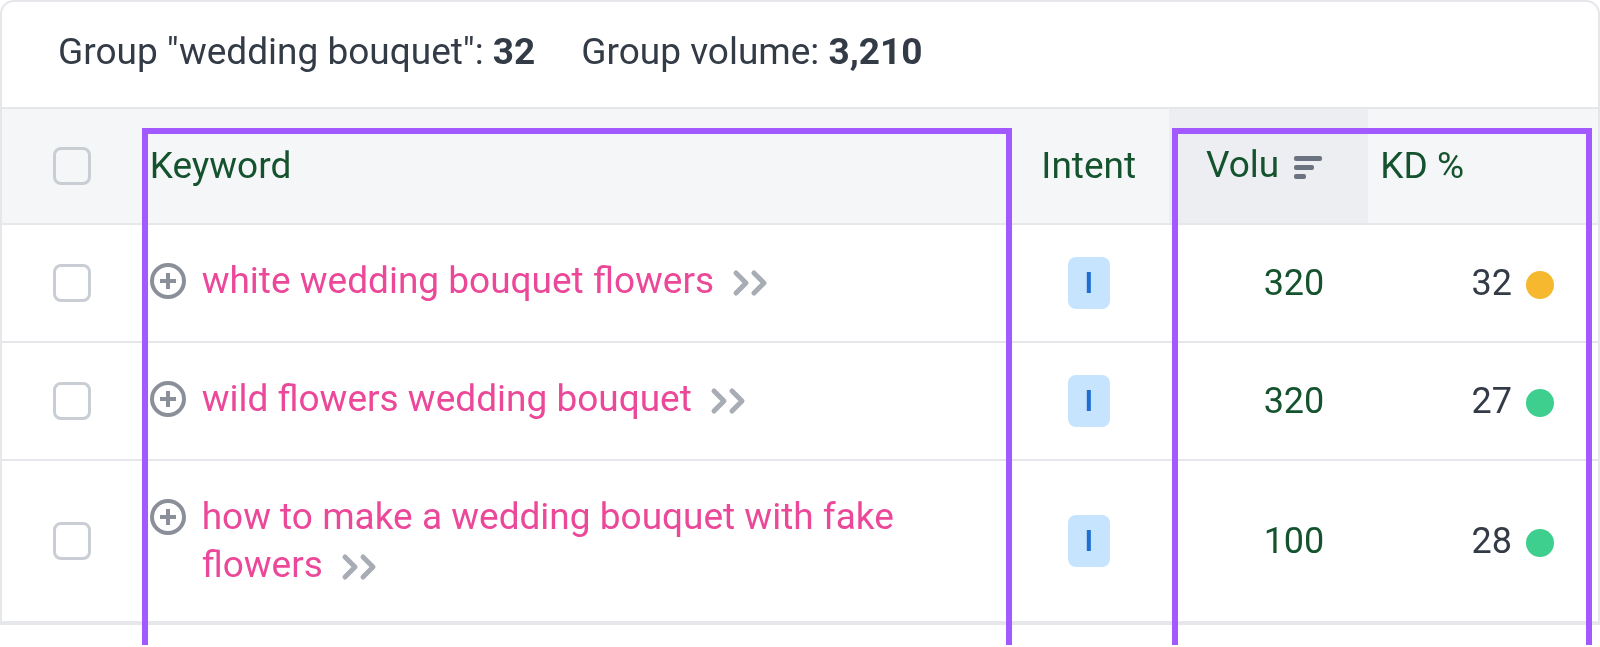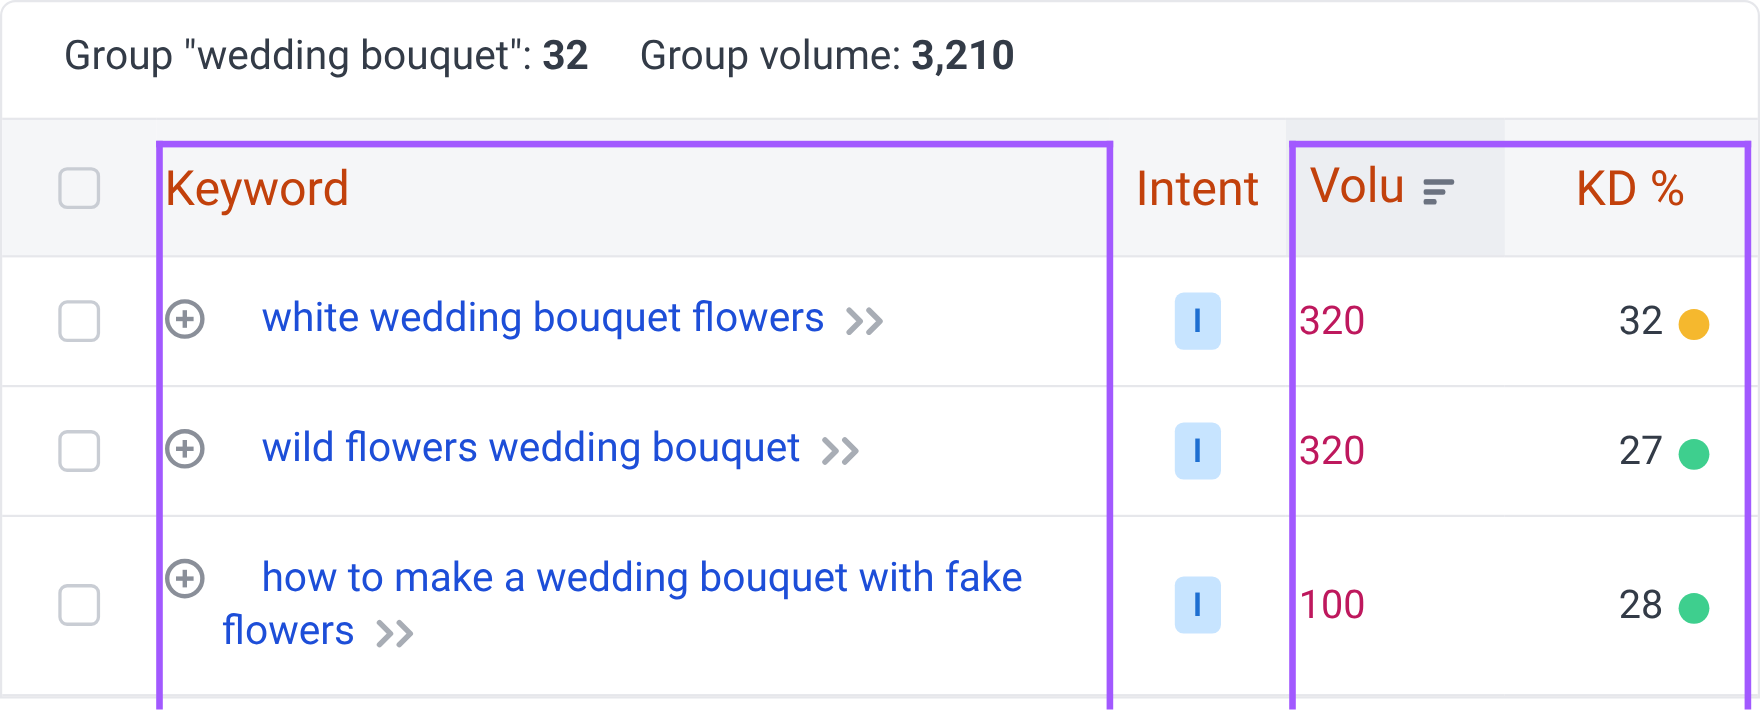--- a/index.html
+++ b/index.html
@@ -3,44 +3,44 @@
 <meta charset="utf-8">
 <style>
   * { box-sizing: border-box; margin: 0; padding: 0; }
   html, body { width: 1600px; height: 647px; font-family: -apple-system, BlinkMacSystemFont, "Segoe UI", Roboto, Arial, sans-serif; background: #fff; }
   .panel { width: 1600px; background: #fff; border: 2px solid #e6e7eb; border-top-left-radius: 14px; border-top-right-radius: 14px; }
   .summary { display: flex; align-items: center; gap: 46px; padding: 28px 56px 34px 56px; font-size: 37px; color: #333b47; }
   .summary .label { color: #333b47; font-weight: 400; }
   .summary .value { font-weight: 700; }
   .table { width: 100%; border-collapse: collapse; }
   .thead-row { background: #f5f6f8; border-top: 2px solid #e6e7eb; border-bottom: 2px solid #e6e7eb; }
-  .th { font-weight: 400; font-size: 44px; color: #c2410c; text-align: left; padding: 34px 12px; }
+  .th { font-weight: 400; font-size: 37px; color: #14532d; text-align: left; padding: 34px 12px; }
   .th.keyword { padding-left: 8px; }
   .th.intent { text-align: center; }
   .th.volume { text-align: right; padding-right: 44px; background: #eceef2; margin-top: 12px; }
-  .th.kd { text-align: right; padding-right: 66px; }
+  .th.kd { text-align: left; padding-right: 66px; }
   .col-check { width: 140px; }
   .col-keyword { width: 870px; }
   .col-intent { width: 160px; }
   .col-volume { width: 200px; }
   .col-kd { width: 230px; }
   .checkbox { width: 38px; height: 38px; border: 3px solid #c9cdd4; border-radius: 8px; margin: 0 auto; display: block; }
   .row { border-bottom: 2px solid #e6e7eb; }
   .td { padding: 32px 12px; font-size: 36px; vertical-align: top; }
   .td.check { text-align: center; vertical-align: middle; }
   .td.keyword { padding-left: 8px; }
   .td.intent { text-align: center; vertical-align: middle; }
-  .td.volume { padding-right: 44px; vertical-align: middle; color: #be185d; }
+  .td.volume { text-align: right; padding-right: 44px; vertical-align: middle; color: #14532d; }
   .td.kd { text-align: right; padding-right: 44px; vertical-align: middle; color: #333b47; white-space: nowrap; }
   .kw-wrap { display: flex; align-items: flex-start; gap: 16px; }
   .plus-circle { flex: 0 0 auto; width: 36px; height: 36px; border: 4px solid #8a8f99; border-radius: 50%; position: relative; margin-top: 6px; }
   .plus-circle::before, .plus-circle::after { content: ""; position: absolute; background: #8a8f99; }
   .plus-circle::before { left: 50%; top: 50%; width: 16px; height: 4px; transform: translate(-50%, -50%); }
   .plus-circle::after  { left: 50%; top: 50%; width: 4px; height: 16px; transform: translate(-50%, -50%); }
-  .kw-link { color: #1d4ed8; font-size: 37px; line-height: 1.3; max-width: 790px; display: inline; margin-left: 36px; }
+  .kw-link { color: #ec4899; font-size: 37px; line-height: 1.3; max-width: 790px; display: inline; }
   .chevrons { display: inline-block; margin-left: 18px; vertical-align: middle; }
   .chevrons svg { display: block; }
   .intent-badge { display: inline-flex; align-items: center; justify-content: center; width: 42px; height: 52px; border-radius: 8px; background: #c7e4ff; color: #1f6fd1; font-weight: 600; font-size: 30px; }
   .kd-dot { display: inline-block; width: 28px; height: 28px; border-radius: 50%; margin-left: 14px; vertical-align: middle; }
   .sort-icon { display: inline-block; vertical-align: middle; margin-left: 6px; }
   .hilite { position: absolute; border: 6px solid #a259ff; border-bottom: none; pointer-events: none; }
   .hilite1 { left: 142px; top: 128px; width: 870px; height: 517px; }
   .hilite2 { left: 1172px; top: 128px; width: 420px; height: 517px; }
   .wrap { position: relative; width: 1600px; }
 </style>

